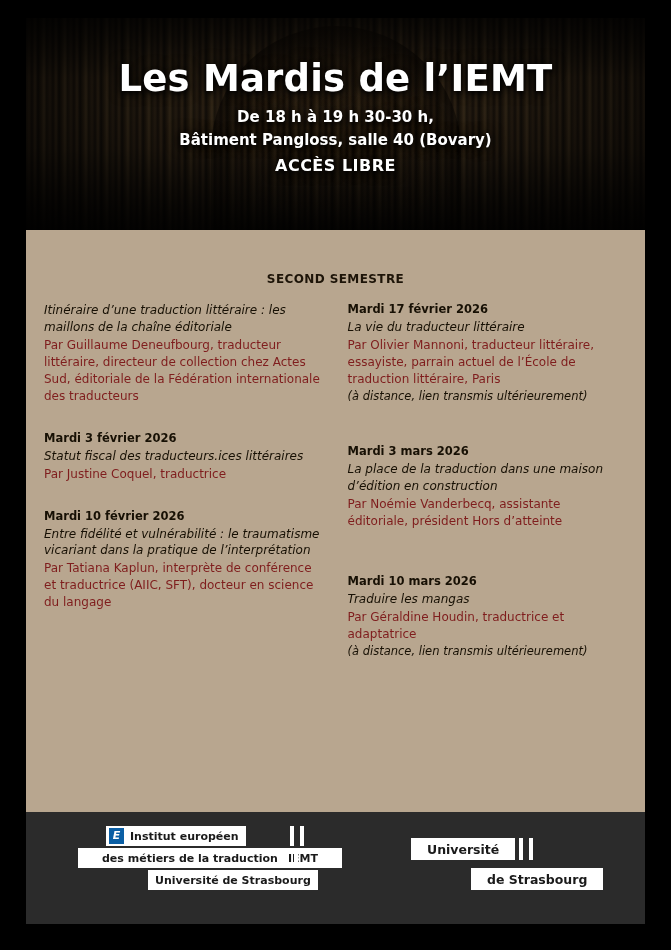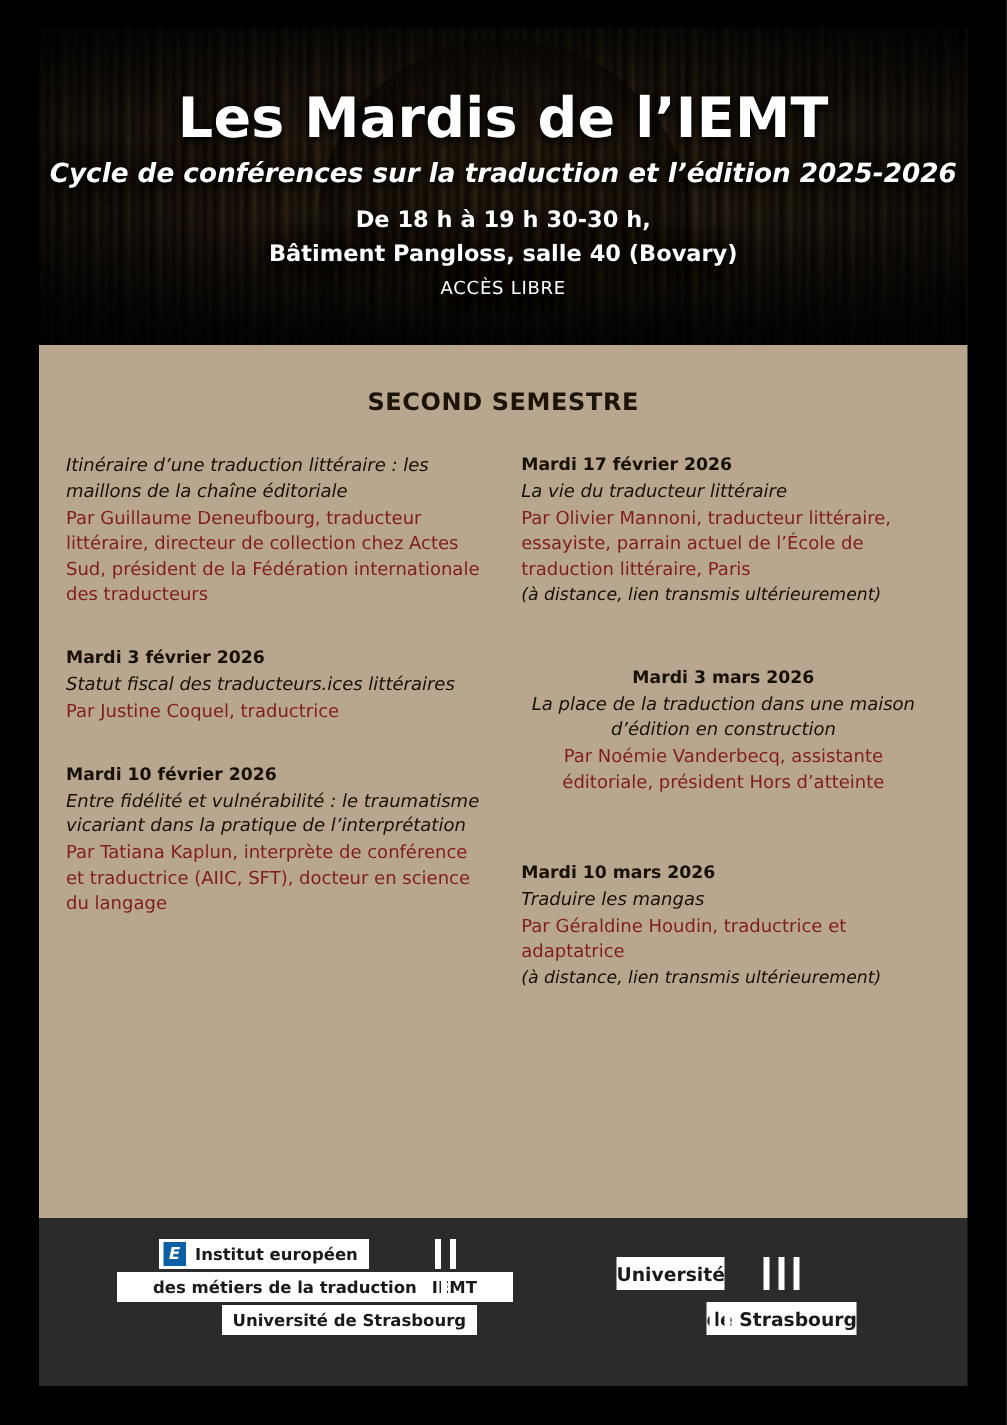--- a/index.html
+++ b/index.html
@@ -81,42 +81,42 @@
     font-style: italic;
     font-weight: bold;
     margin-bottom: 9px;
   }
   .hero-line {
     font-size: 15px;
     font-weight: bold;
     line-height: 1.55;
   }
   .hero-access {
-    font-size: 12px;
-    font-weight: normal;
+    font-size: 16px;
+    font-weight: bold;
     letter-spacing: 0.5px;
     margin-top: 4px;
   }
 
   
   .panel {
     position: absolute;
     left: 26px;
     top: 230px;
     width: 619px;
     height: 582px;
     background: #b8a68f;
   }
   .semester {
     text-align: center;
-    font-size: 16px;
+    font-size: 12px;
     font-weight: bold;
     color: #1d1408;
     letter-spacing: 0.4px;
-    padding-top: 28px;
+    padding-top: 42px;
   }
   .columns {
     position: absolute;
     left: 0;
     top: 72px;
     width: 619px;
     display: flex;
   }
   .col {
     width: 50%;
@@ -144,21 +144,21 @@
     color: #7f1d1d;
     line-height: 1.42;
   }
   .entry-note {
     font-size: 11.5px;
     font-style: italic;
     color: #171004;
     line-height: 1.42;
   }
   .sp-1 { margin-top: 18px; }
-  .sp-2 { margin-top: 40px; text-align: center; }
+  .sp-2 { margin-top: 40px; }
   .sp-3 { margin-top: 44px; }
 
   
   .footer {
     position: absolute;
     left: 26px;
     top: 812px;
     width: 619px;
     height: 112px;
     background: #2b2b2b;
@@ -211,21 +211,21 @@
     height: 72px;
   }
   .us-row {
     position: absolute;
     background: #ffffff;
     color: #1a1a1a;
     font-size: 12.5px;
     font-weight: bold;
     display: flex;
     align-items: center;
-    padding: 0 0;
+    padding: 0 16px;
     box-sizing: border-box;
     white-space: nowrap;
     justify-content: flex-end;
   }
   .us-r1 { left: 0px;  top: 10px; height: 22px; }
   .us-r2 { left: 60px; top: 40px; height: 22px; }
   .us-tick {
     position: absolute;
     width: 4px;
     background: #ffffff;
@@ -235,37 +235,36 @@
 <body>
 
 <div class="poster">
 
   <div class="hero">
     <div class="shelves"></div>
     <div class="arch"></div>
     <div class="vignette"></div>
     <div class="hero-text">
       <div class="hero-title">Les Mardis de l’IEMT</div>
-      <div class="hero-subtitle">Cycle de conférences sur la traduction et l’édition 2025-2026</div>
       <div class="hero-line">De 18 h à 19 h 30-30 h,</div>
       <div class="hero-line">Bâtiment Pangloss, salle 40 (Bovary)</div>
       <div class="hero-access">ACCÈS LIBRE</div>
     </div>
   </div>
 
   <div class="panel">
     <div class="semester">SECOND SEMESTRE</div>
 
     <div class="columns">
 
       <div class="col col-left">
 
         <div class="entry">
           <div class="entry-title">Itinéraire d’une traduction littéraire : les maillons de la chaîne éditoriale</div>
-          <div class="entry-desc">Par Guillaume Deneufbourg, traducteur littéraire, directeur de collection chez Actes Sud, président de la Fédération internationale des traducteurs</div>
+          <div class="entry-desc">Par Guillaume Deneufbourg, traducteur littéraire, directeur de collection chez Actes Sud, éditoriale de la Fédération internationale des traducteurs</div>
         </div>
 
         <div class="entry sp-1">
           <div class="entry-date">Mardi 3 février 2026</div>
           <div class="entry-title">Statut fiscal des traducteurs.ices littéraires</div>
           <div class="entry-desc">Par Justine Coquel, traductrice</div>
         </div>
 
         <div class="entry sp-1">
           <div class="entry-date">Mardi 10 février 2026</div>

